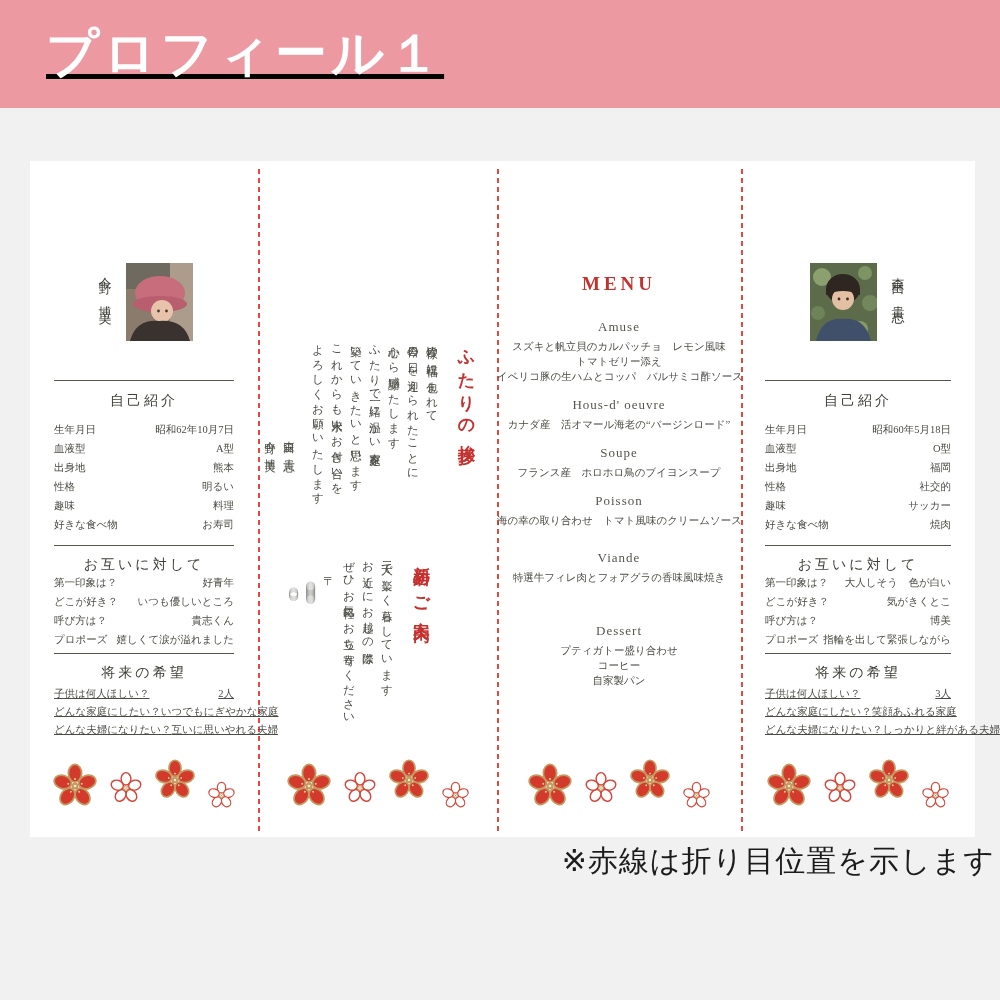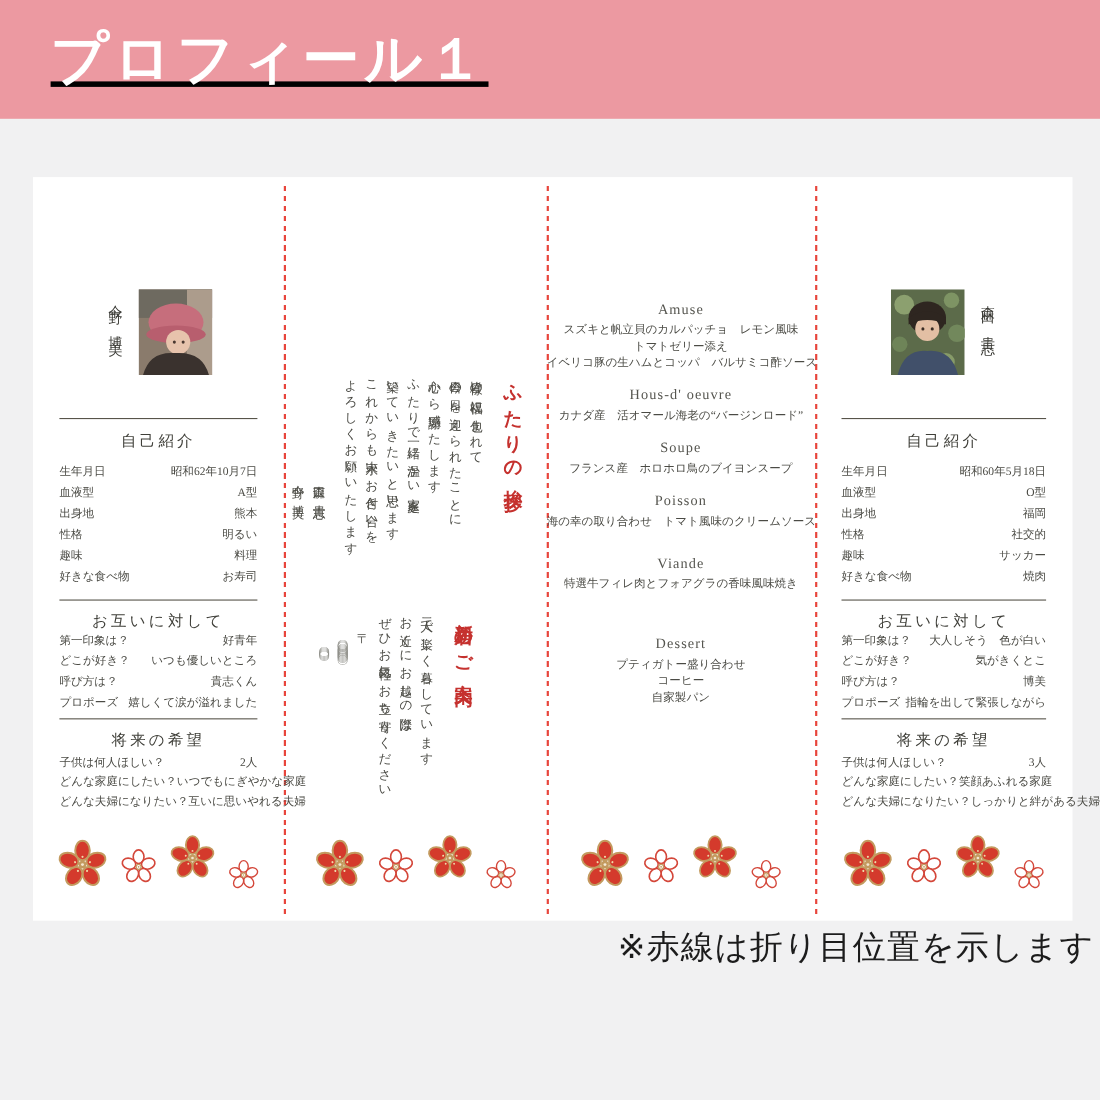--- a/index.html
+++ b/index.html
@@ -30,21 +30,21 @@
   .photo-row{position:absolute;top:102px;left:0;right:0;display:flex;justify-content:center;align-items:flex-start;gap:12px;}
   .vname{writing-mode:vertical-rl;font-size:13px;letter-spacing:5px;color:#3A3A35;padding-top:4px;}
   .photo{width:67px;height:78px;display:block;}
   .rule{position:absolute;left:24px;right:24px;border-top:1.5px solid var(--rule);}
   .r1{top:219px;} .r2{top:384px;} .r3{top:492px;}
   .sec-heading{position:absolute;left:0;right:0;text-align:center;font-size:14px;letter-spacing:3px;color:#3F3F39;}
   .h1{top:231px;} .h2{top:395px;} .h3{top:503px;}
   .rows{position:absolute;left:24px;right:24px;color:var(--ink);}
   .rows.intro{top:259px;} .rows.mutual{top:412px;} .rows.future{top:524px;}
   .row{display:flex;justify-content:space-between;font-size:10.5px;line-height:19px;white-space:nowrap;}
-  .rows.future .row{line-height:18px;}
+  .rows.future .row{line-height:18px;text-decoration:underline;}
 
   
   .flowers{position:absolute;left:0;right:0;top:596px;height:62px;display:flex;justify-content:center;align-items:flex-start;gap:11px;}
   .flowers svg{display:block;}
   .fw1{width:46px;height:46px;margin-top:6px;} .fw2{width:34px;height:34px;margin-top:14px;}
   .fw3{width:42px;height:42px;margin-top:2px;} .fw4{width:29px;height:29px;margin-top:24px;}
 
   
   .vblock{writing-mode:vertical-rl;color:var(--ink);position:absolute;}
   .greeting{top:176px;right:18px;height:290px;font-size:11.5px;line-height:19px;letter-spacing:1.5px;}
@@ -242,20 +242,21 @@
           <use href="#petals-filled"></use>
         </svg>
       <svg class="fw4" viewBox="-52 -52 104 104">
           <use href="#petals-outline"></use>
         </svg>
     </div>
   </div>
 
   <div class="panel p3">
     <div class="menu">
+      <div class="menu-title">MENU</div>
       <div class="course">
         <div class="course-name">Amuse</div>
         <div class="course-item">スズキと帆立貝のカルパッチョ　レモン風味</div>
         <div class="course-item">トマトゼリー添え</div>
         <div class="course-item">イベリコ豚の生ハムとコッパ　バルサミコ酢ソース</div>
       </div>
       <div class="course">
         <div class="course-name">Hous-d' oeuvre</div>
         <div class="course-item">カナダ産　活オマール海老の“バージンロード”</div>
       </div>

